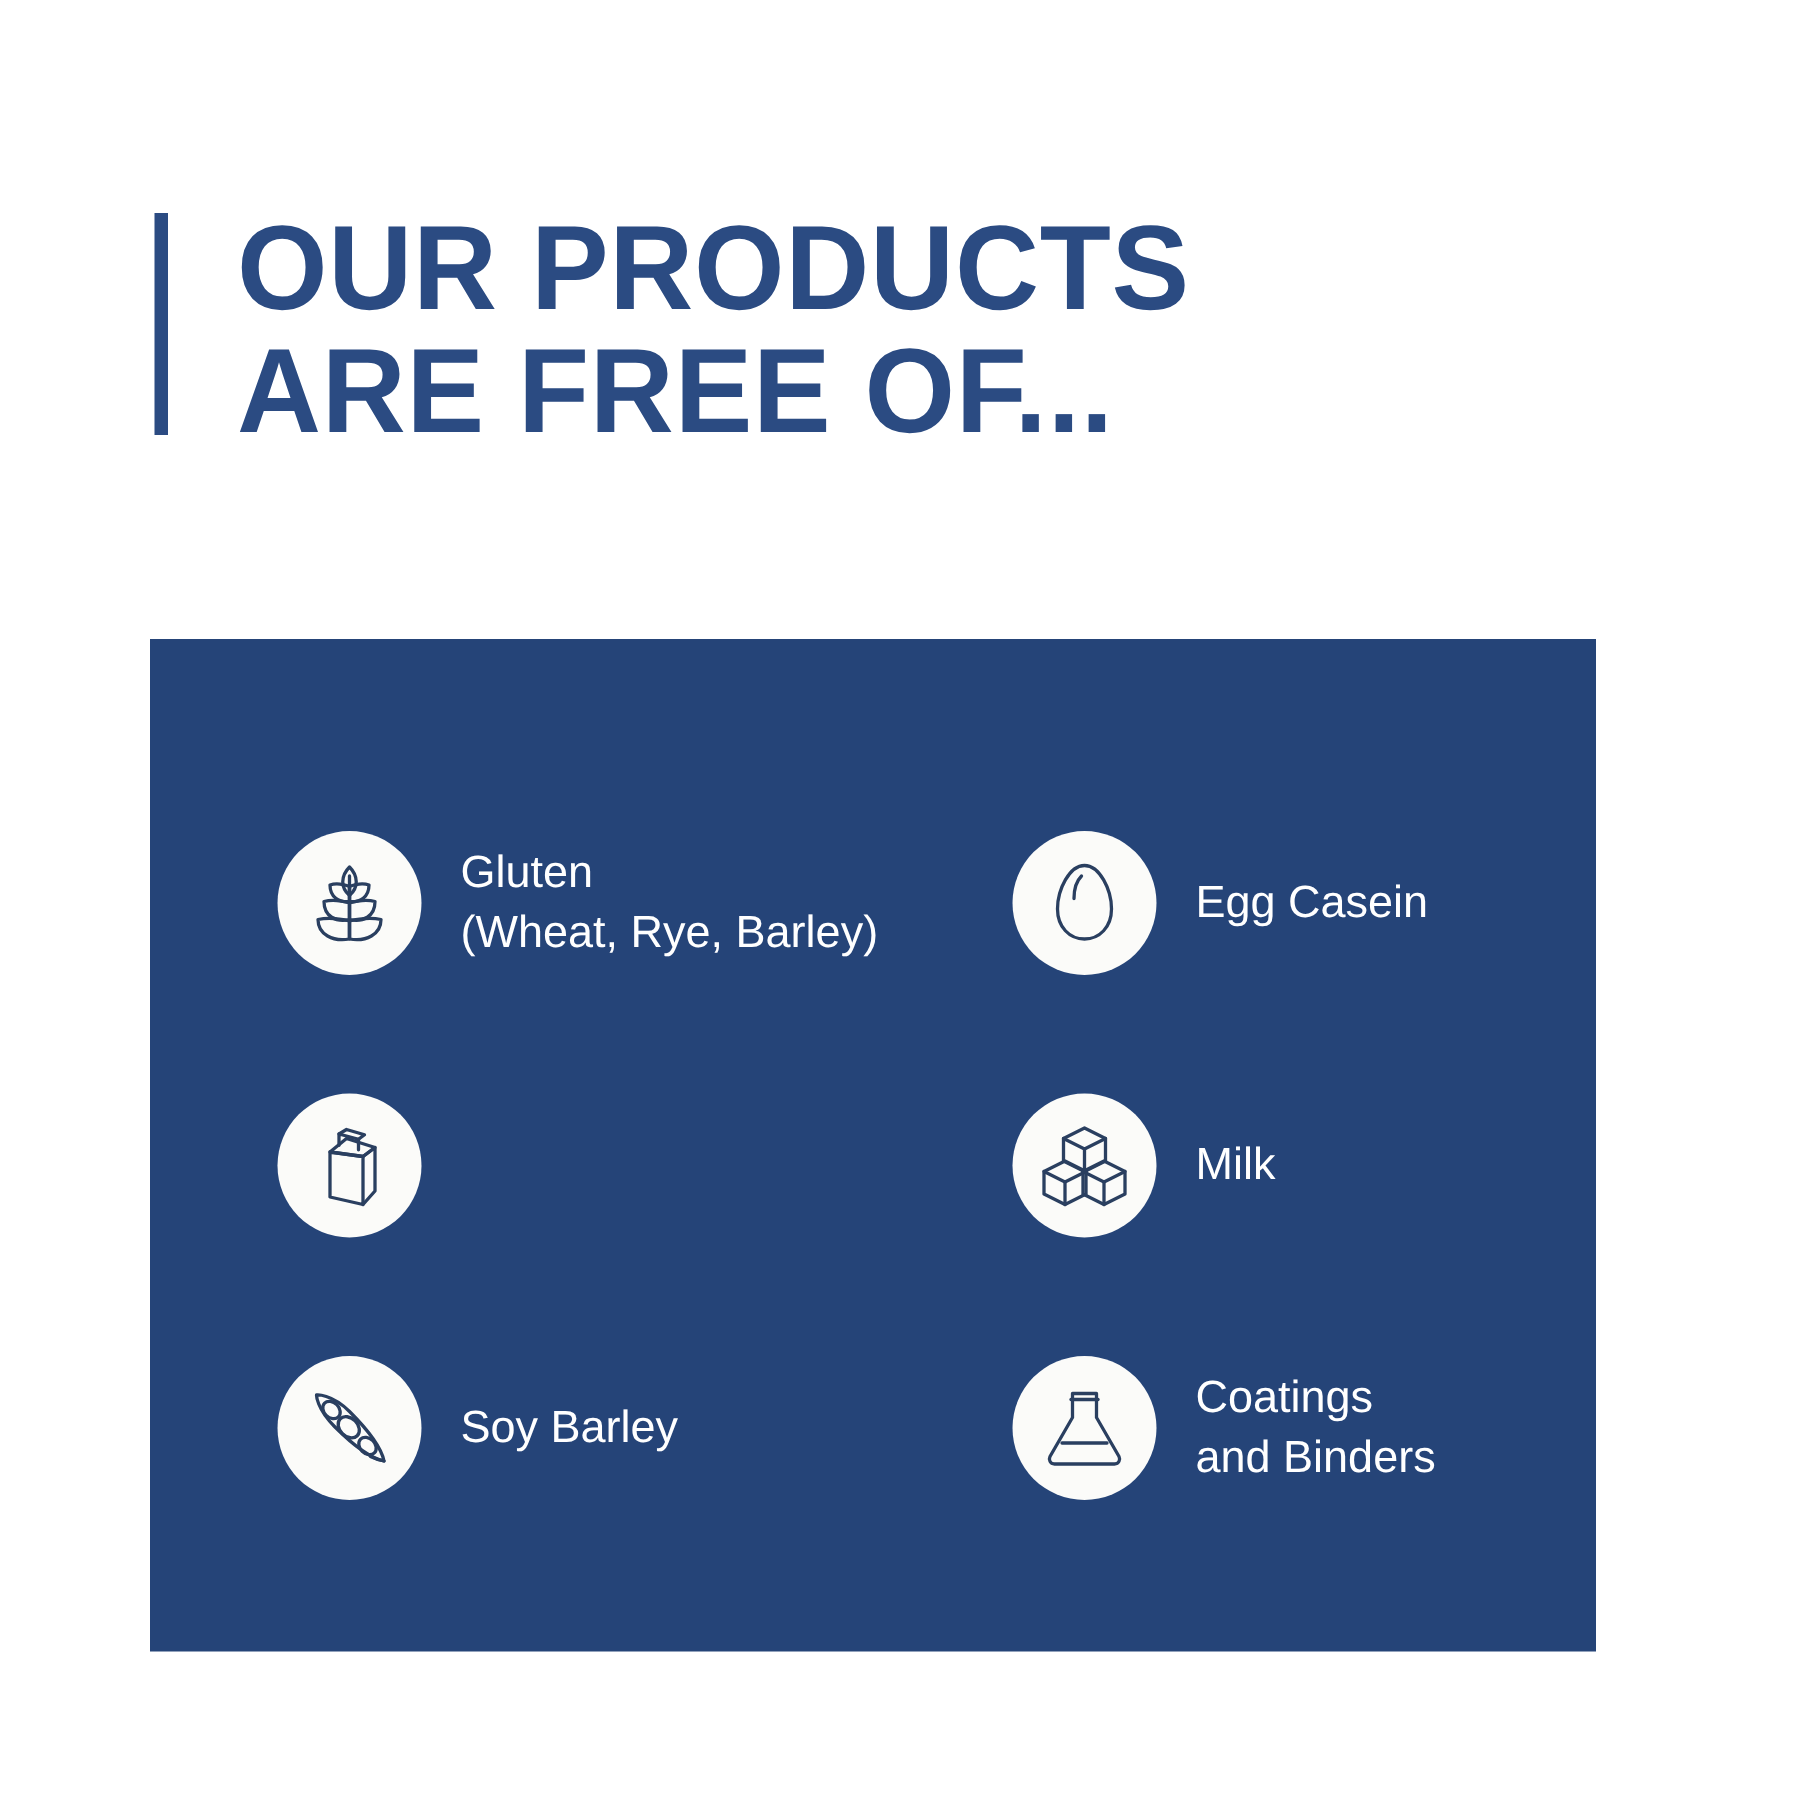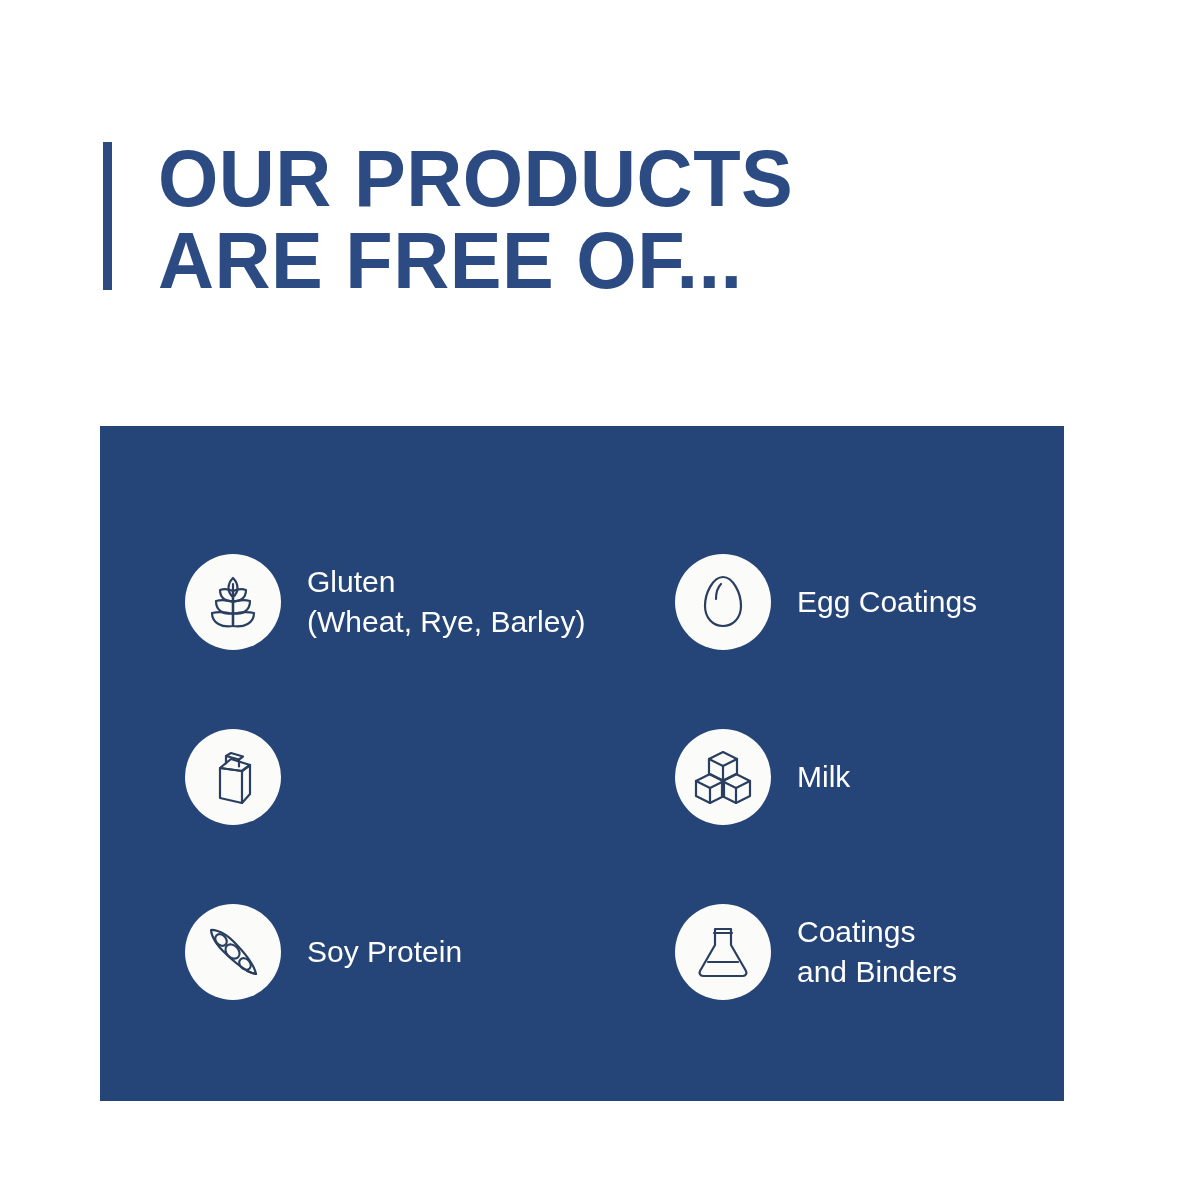--- a/index.html
+++ b/index.html
@@ -135,21 +135,21 @@
 (Wheat, Rye, Barley)</div>
       </div>
 
       <div class="item">
         <div class="icon-circle">
           <svg width="62" height="62" viewBox="0 0 62 62" fill="none" stroke="#2a3f60" stroke-width="2.2" stroke-linejoin="round" stroke-linecap="round">
             <path d="M31 6 C41 6 49 22 49 35 C49 47 41 55 31 55 C21 55 13 47 13 35 C13 22 21 6 31 6 Z"></path>
             <path d="M24 28 C24 21 26 16 29 13"></path>
           </svg>
         </div>
-        <div class="item-label">Egg Coatings</div>
+        <div class="item-label">Egg Casein</div>
       </div>
 
       <div class="item">
         <div class="icon-circle">
           <svg width="62" height="62" viewBox="0 0 62 62" fill="none" stroke="#2a3f60" stroke-width="2.2" stroke-linejoin="round" stroke-linecap="round">
             <path d="M18 22 L18 52 L40 57 L40 25 Z"></path>
             <path d="M40 25 L48 19 L48 48 L40 57"></path>
             <path d="M18 22 L29 13 L48 19 L40 25 Z"></path>
             <path d="M24 17.5 L24 10 L37 13.5 L37 20.5"></path>
             <path d="M24 10 L29 7 L41 10.5 L37 13.5"></path>
@@ -177,21 +177,21 @@
       <div class="item">
         <div class="icon-circle">
           <svg width="62" height="62" viewBox="0 0 62 62" fill="none" stroke="#2a3f60" stroke-width="2.2" stroke-linejoin="round" stroke-linecap="round">
             <path d="M9 9 C9 9 19 8 31 20 C43 32 52 43 54 53 C44 51 33 42 21 30 C9 18 9 9 9 9 Z"></path>
             <path d="M54 53 C54 53 49 52 45 50"></path>
             <ellipse cx="19" cy="19" rx="6.5" ry="5" transform="rotate(45 19 19)"></ellipse>
             <ellipse cx="30.5" cy="30.5" rx="8" ry="6" transform="rotate(45 30.5 30.5)"></ellipse>
             <ellipse cx="43" cy="43" rx="6.5" ry="5" transform="rotate(45 43 43)"></ellipse>
           </svg>
         </div>
-        <div class="item-label">Soy Protein</div>
+        <div class="item-label">Soy Barley</div>
       </div>
 
       <div class="item">
         <div class="icon-circle">
           <svg width="62" height="62" viewBox="0 0 62 62" fill="none" stroke="#2a3f60" stroke-width="2.2" stroke-linejoin="round" stroke-linecap="round">
             <path d="M23 8 L39 8 L39 24 L54 50 C55 52 54 55 51 55 L11 55 C8 55 7 52 8 50 L23 24 Z"></path>
             <path d="M22 12 L40 12"></path>
             <path d="M16 41 L46 41"></path>
           </svg>
         </div>

